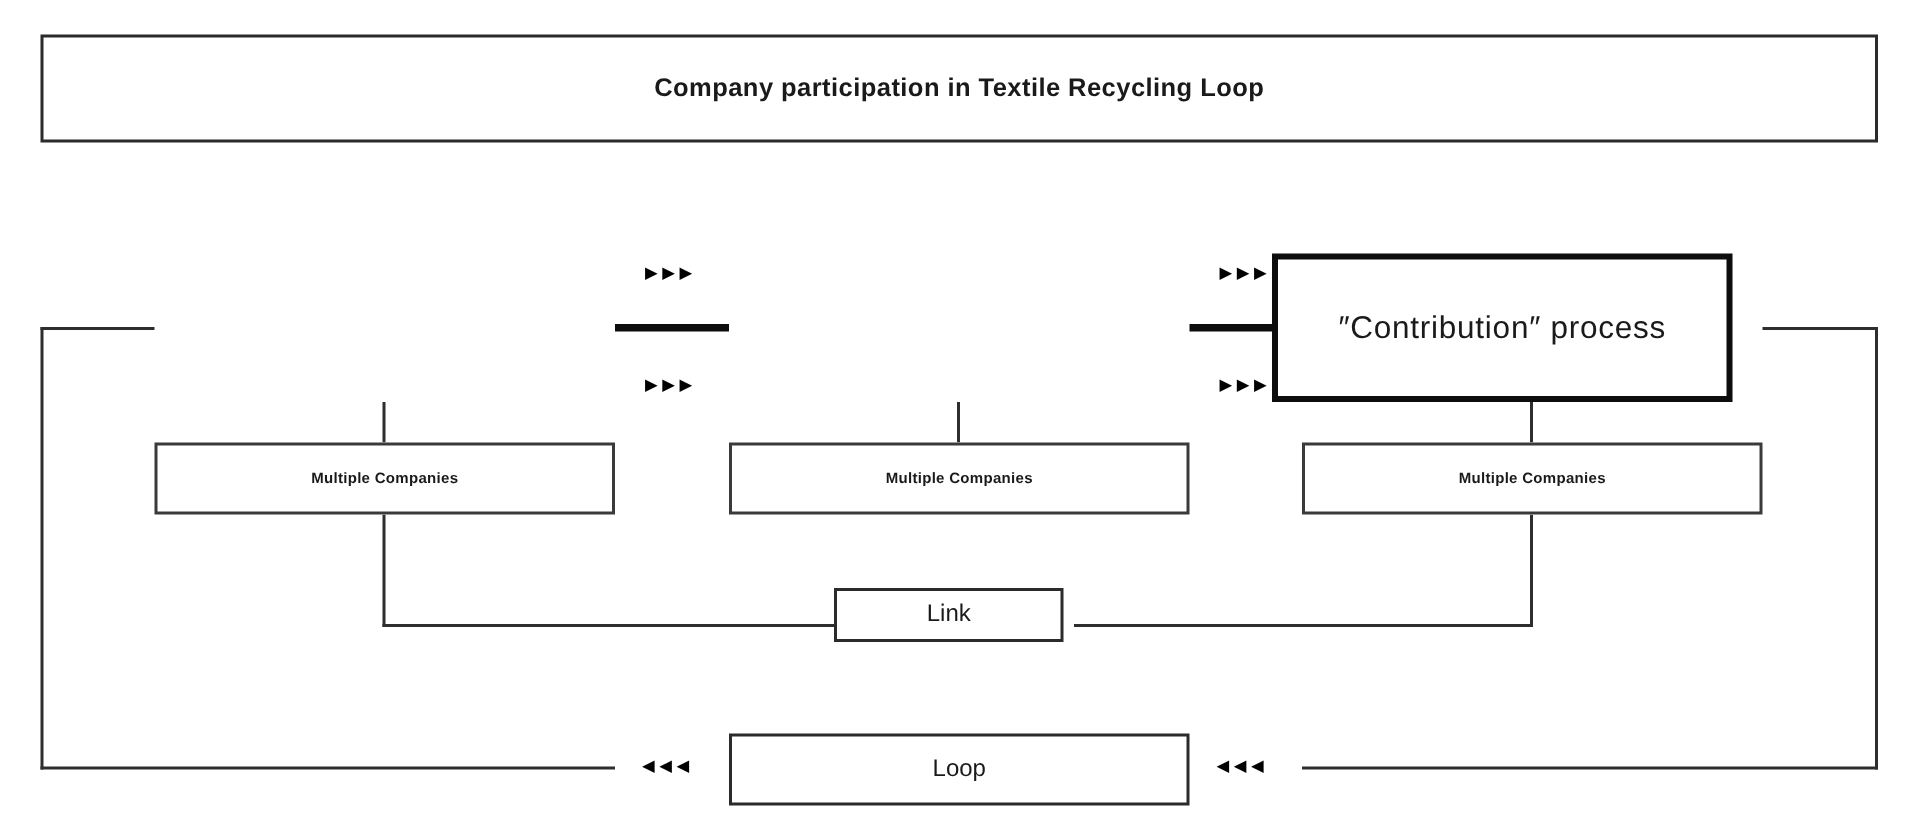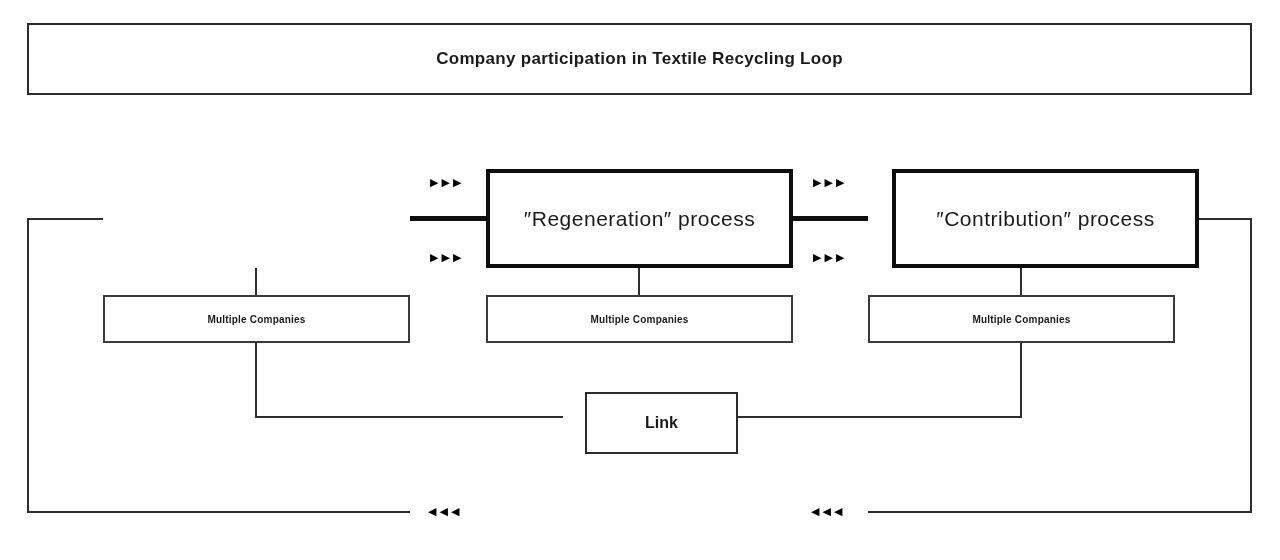--- a/index.html
+++ b/index.html
@@ -17,36 +17,36 @@
   }
 
   .process-box {
     top: 169px; width: 307px; height: 99px;
     border: 4px solid #0d0d0d;
     font-size: 21px; font-weight: 500; letter-spacing: 0.5px;
     z-index: 3;
   }
   .process-collection   { left: 103px; }
   .process-regeneration { left: 486px; }
-  .process-contribution { left: 892px; }
+  .process-contribution { left: 848px; }
 
   .companies-box {
     top: 295px; width: 307px; height: 48px;
     border: 2px solid #3a3a3a;
     font-size: 10px; font-weight: 600; letter-spacing: 0.2px;
     z-index: 3;
   }
   .companies-collection   { left: 103px; }
   .companies-regeneration { left: 486px; }
   .companies-contribution { left: 868px; }
 
   .link-box {
-    left: 585px; top: 392px; width: 153px; height: 62px;
+    left: 556px; top: 392px; width: 153px; height: 36px;
     border: 2px solid #2b2b2b;
-    font-size: 16px; z-index: 3; font-weight: bold;
+    font-size: 16px; z-index: 3;
   }
 
   .loop-box {
     left: 486px; top: 489px; width: 307px; height: 48px;
     border: 2px solid #2b2b2b;
     font-size: 16px; z-index: 3;
   }
 
   .line { position: absolute; background: #2e2e2e; z-index: 1; }
   .line.thick { background: #0d0d0d; z-index: 2; }
@@ -114,35 +114,35 @@
   <div class="line link-h-left"></div>
   <div class="line link-h-right"></div>
 
   <div class="arrows ar-top-1">▶▶▶</div>
   <div class="arrows ar-bottom-1">▶▶▶</div>
   <div class="arrows ar-top-2">▶▶▶</div>
   <div class="arrows ar-bottom-2">▶▶▶</div>
   <div class="arrows ar-loop-l">◀◀◀</div>
   <div class="arrows ar-loop-r">◀◀◀</div>
 
-  <div class="box process-box process-regeneration">
-    <span>″Regeneration″ process</span>
-  </div>
   <div class="box process-box process-contribution">
     <span>″Contribution″ process</span>
   </div>
 
   <div class="box companies-box companies-collection">
     <span>Multiple Companies</span>
   </div>
   <div class="box companies-box companies-regeneration">
     <span>Multiple Companies</span>
   </div>
   <div class="box companies-box companies-contribution">
     <span>Multiple Companies</span>
   </div>
 
   <div class="box link-box">
     <span>Link</span>
   </div>
 
+  <div class="box loop-box">
+    <span>Loop</span>
+  </div>
 
 </div>
 
 </body></html>

